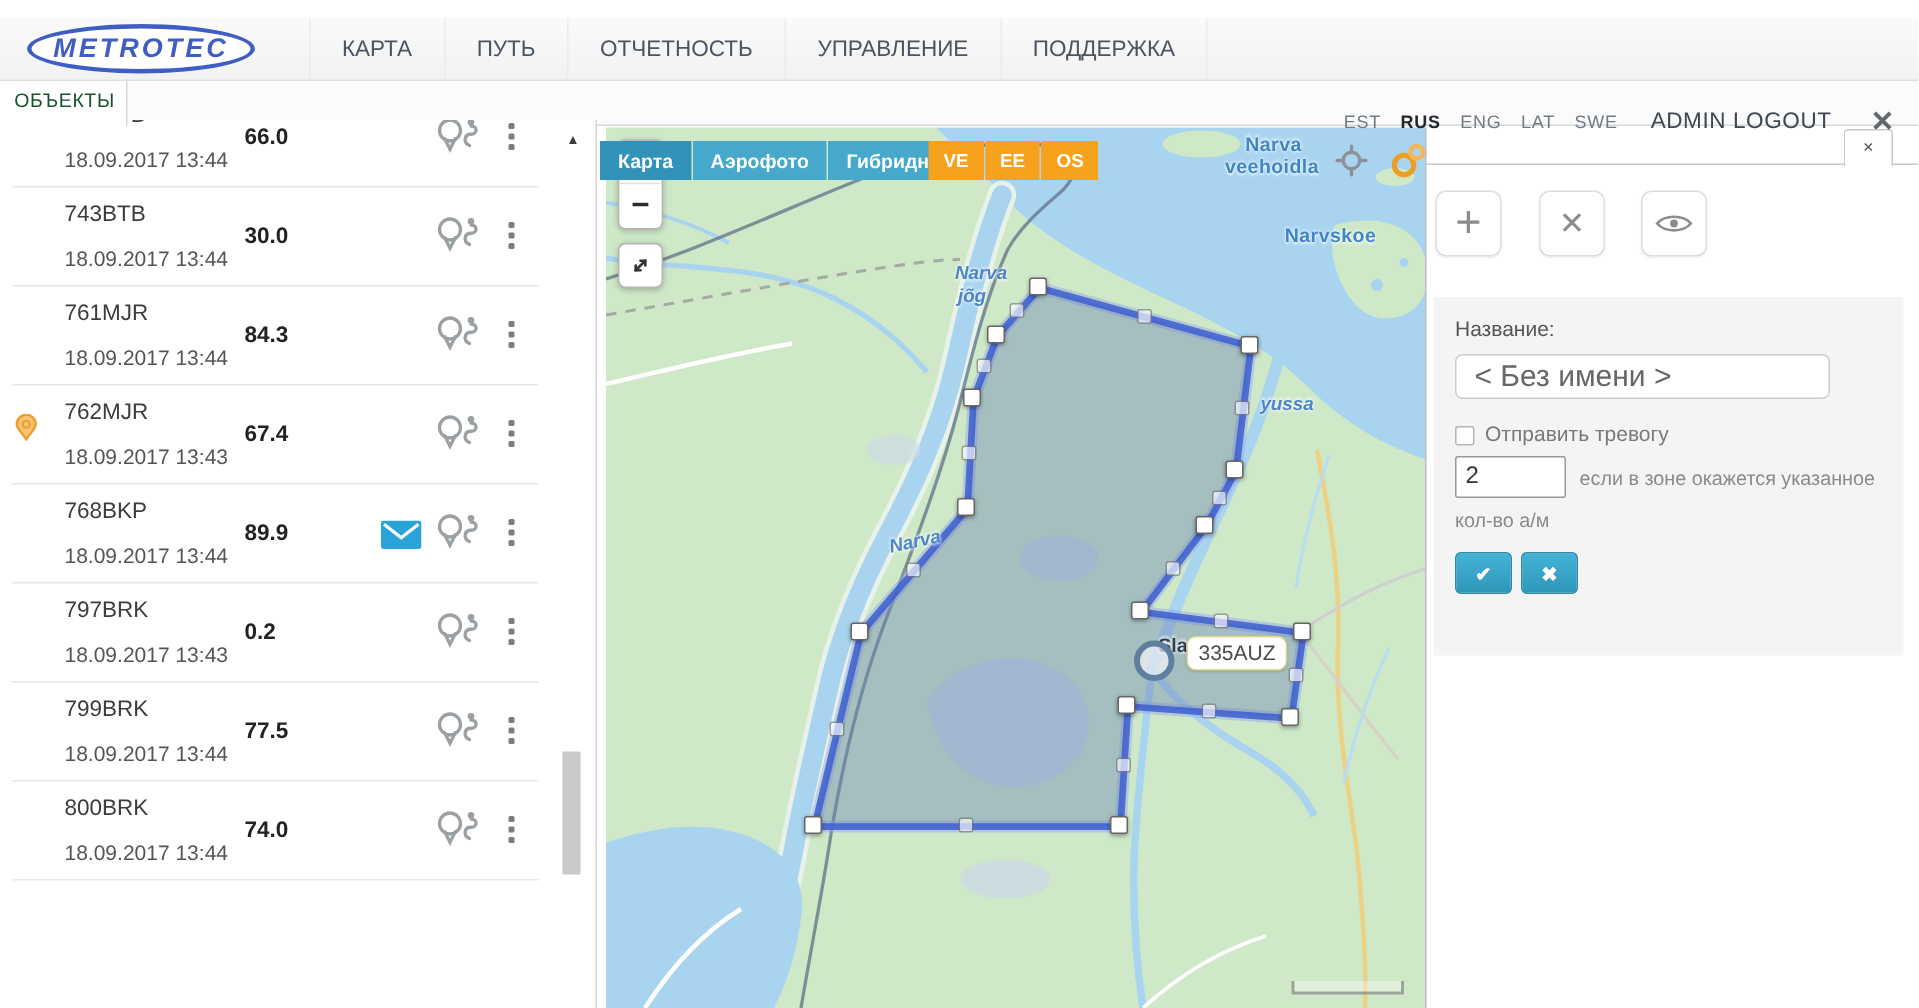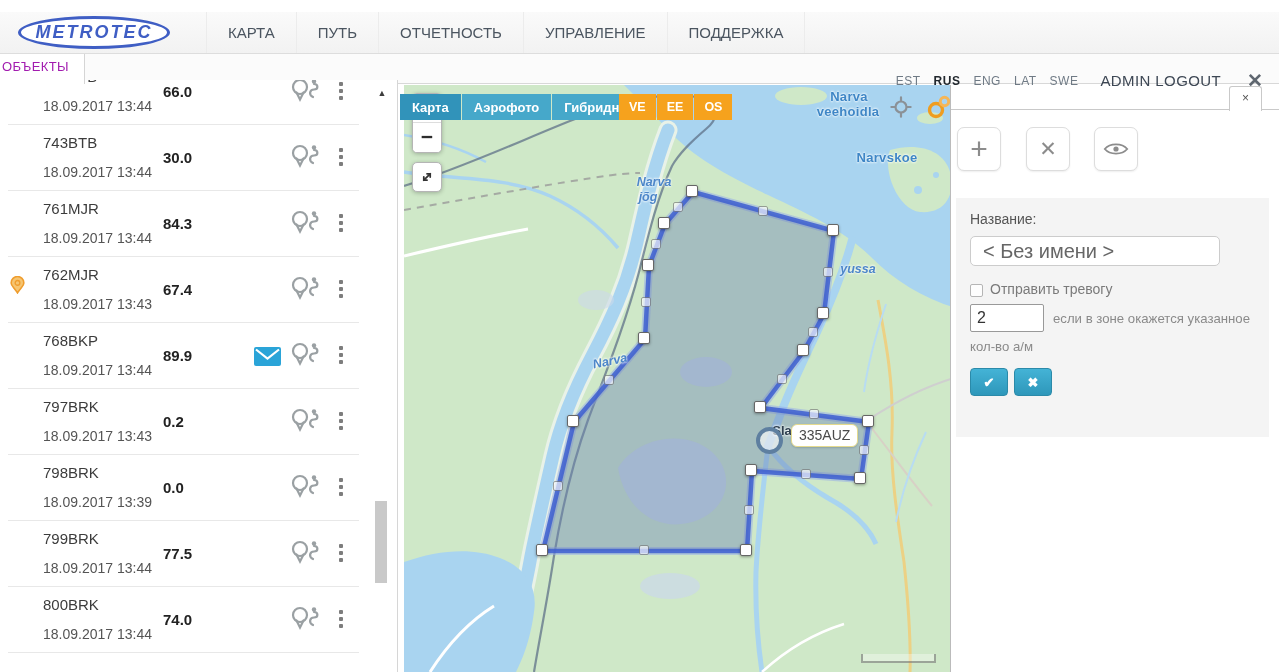--- a/index.html
+++ b/index.html
@@ -18,21 +18,21 @@
   #header-right { position:absolute; right:16px; top:0; height:41px; display:flex; align-items:center;margin-top:48px; }
   .lang { font-size:12px; color:#6f7a85; margin-left:13px; cursor:pointer; letter-spacing:0.5px; }
   .lang.active { color:#22282e; font-weight:700; }
   #logout { margin-left:22px; font-size:15px; color:#3d4754; letter-spacing:0.4px; cursor:pointer; white-space:nowrap; }
   #header-close { margin-left:26px; font-size:19px; color:#5f6770; cursor:pointer; font-weight:700; }
 
   
   #toolbar { position:absolute; left:0; top:42px; width:1279px; height:42px; background:#fbfbfb; border-bottom:1px solid #d8d8d8; z-index:5; }
   #objects-tab { position:absolute; left:0; top:48px; width:85px; height:36px; background:#fff;
                  border-top:1px solid #d5d5d5; border-right:1px solid #d5d5d5; z-index:8;
-                 font-size:13px; color:#a21caf; letter-spacing:0.4px; line-height:35px; padding-left:2px; cursor:pointer; }
+                 font-size:13px; color:#14532d; letter-spacing:0.4px; line-height:35px; padding-left:2px; cursor:pointer;text-align:center; }
   #layer-group { position:absolute; left:400px; top:52px; display:flex; }
   .layer-btn { height:26px; padding:0 12px; background:#46a8ca; color:#fff; font-size:13px; font-weight:600;
                border:none; margin-right:1px; cursor:pointer; font-family:inherit; }
   .layer-btn.active { background:#3193ba; font-weight:700; }
   #provider-group { position:absolute; left:619px; top:52px; display:flex; }
   .prov-btn { height:26px; padding:0 10px; background:#f6a21d; color:#fff; font-size:12.5px; font-weight:700;
               border:none; margin-right:1px; cursor:pointer; font-family:inherit; }
   .tool-icon { position:absolute; top:52px; width:26px; height:26px; display:flex; align-items:center; justify-content:center; cursor:pointer; }
   #search-box { position:absolute; left:1040px; top:52px; width:233px; height:26px; border:1px solid #ccc; border-radius:14px;
                 background:#fff; display:flex; align-items:center; padding:0 8px 0 9px; }
@@ -278,38 +278,20 @@
         <div class="v-kebab">
           <i></i>
           <i></i>
           <i></i>
         </div>
       </div>
       <div class="list-row">
         <div class="v-name">797BRK</div>
         <div class="v-value">0.2</div>
         <div class="v-date">18.09.2017 13:43</div>
-        <div class="v-pin"><svg width="34" height="32" viewBox="0 0 34 32">
-            <g stroke="#9aa0a3" stroke-width="2.2" fill="none" stroke-linecap="round">
-              <circle cx="10" cy="12" r="7"></circle>
-              <path d="M6.5 17.5 L10 24.5 L13.5 17.5"></path>
-              <path d="M24 9 c4.5 0 4.5 5.5 0 5.5 c-4.5 0 -5.5 5.5 -1 7.5"></path>
-            </g>
-            <circle cx="24" cy="6.5" r="2.2" fill="#9aa0a3"></circle>
-          </svg></div>
-        <div class="v-kebab">
-          <i></i>
-          <i></i>
-          <i></i>
-        </div>
-      </div>
-      <div class="list-row">
-        <div class="v-name">798BRK</div>
-        <div class="v-value">0.0</div>
-        <div class="v-date">18.09.2017 13:39</div>
         <div class="v-pin"><svg width="34" height="32" viewBox="0 0 34 32">
             <g stroke="#9aa0a3" stroke-width="2.2" fill="none" stroke-linecap="round">
               <circle cx="10" cy="12" r="7"></circle>
               <path d="M6.5 17.5 L10 24.5 L13.5 17.5"></path>
               <path d="M24 9 c4.5 0 4.5 5.5 0 5.5 c-4.5 0 -5.5 5.5 -1 7.5"></path>
             </g>
             <circle cx="24" cy="6.5" r="2.2" fill="#9aa0a3"></circle>
           </svg></div>
         <div class="v-kebab">
           <i></i>

